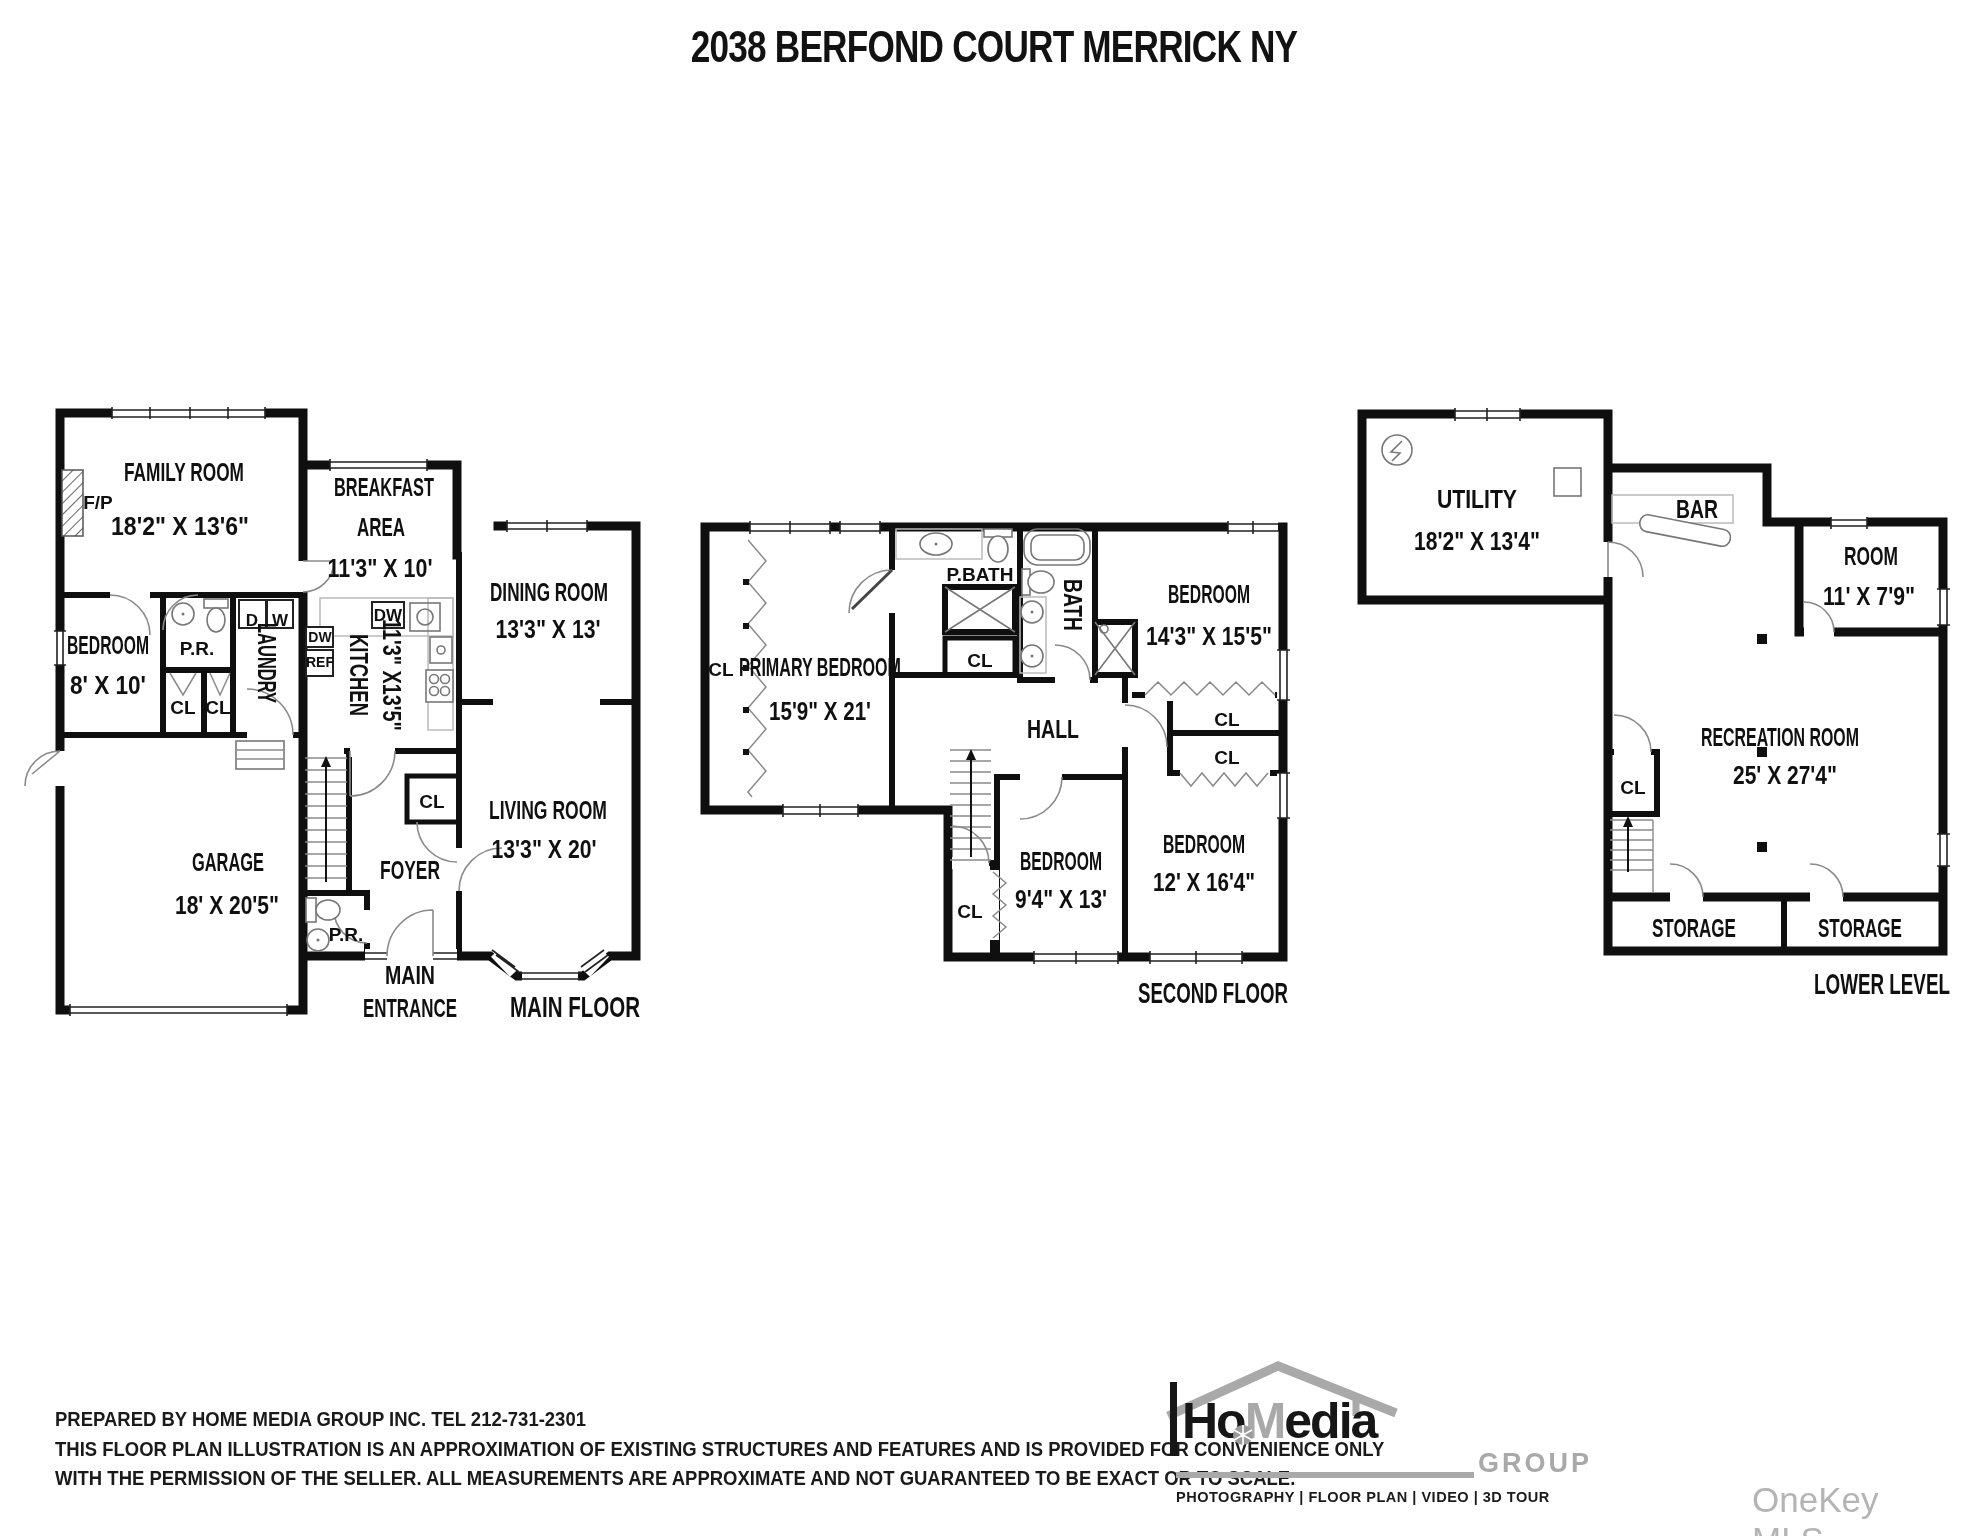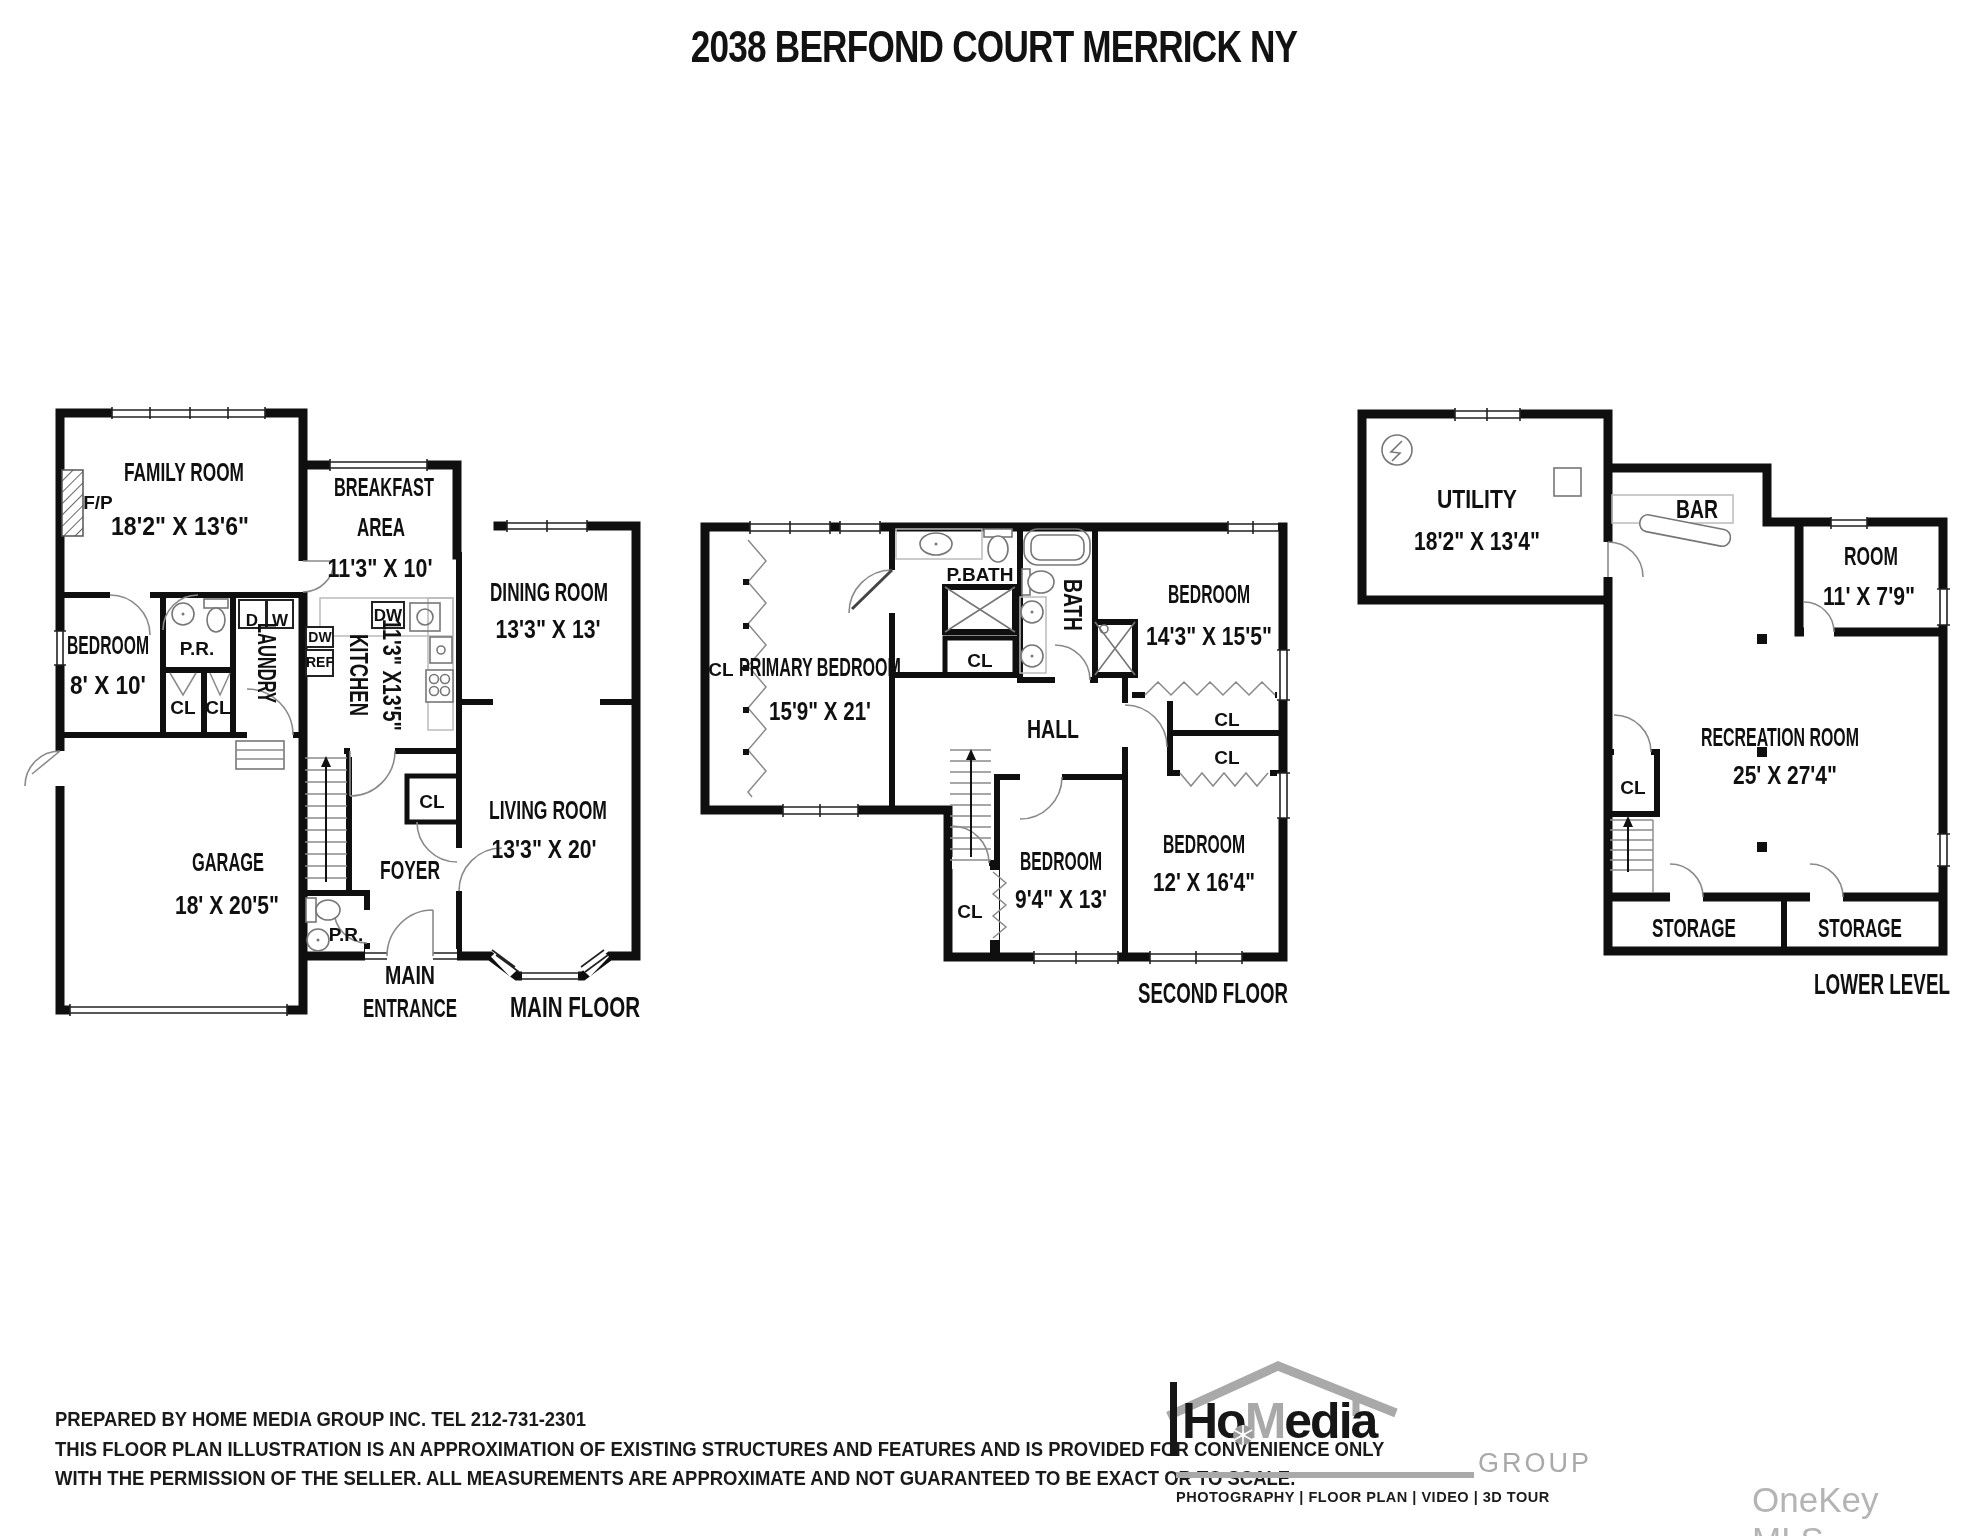--- a/index.html
+++ b/index.html
@@ -10,21 +10,21 @@
          color:#121212;transform:scaleX(0.80);letter-spacing:-1px;}
   #footer{left:55px;top:1404px;width:1200px;font-weight:700;color:#1a1a1a;font-size:21px;
           line-height:29.5px;transform:scaleX(0.88);transform-origin:left top;white-space:nowrap;}
   #watermark{left:1752px;top:1480px;font-size:35px;color:#b4b4b4;font-weight:400;}
   
   #logo{left:1146px;top:1356px;width:420px;height:180px;}
   #logo .stem{position:absolute;left:24px;top:26px;width:7px;height:74px;background:#161616;}
   #logo .word{position:absolute;left:36px;top:36px;font-size:50px;font-weight:700;letter-spacing:-2px;color:#161616;white-space:nowrap;}
   #logo .word .gm{color:#a9a9a9;}
   #logo .rule{position:absolute;left:30px;top:116px;width:298px;height:6px;background:#a9a9a9;}
-  #logo .group{position:absolute;left:332px;top:92px;font-size:27px;color:#a9a9a9;letter-spacing:3px;font-weight:400;}
+  #logo .group{position:absolute;left:332px;top:92px;font-size:27px;color:#a9a9a9;letter-spacing:3px;font-weight:700;}
   #logo .tag{position:absolute;left:30px;top:132px;font-size:15px;font-weight:700;color:#1b1b1b;
              letter-spacing:.5px;white-space:nowrap;transform:scaleX(.97);transform-origin:left top;}
   
   .t{font-family:"Liberation Sans",sans-serif;font-weight:700;fill:#101010;text-anchor:middle;}
   .rn{font-size:26px;} .sm{font-size:19px;} .md{font-size:17px;} .xs{font-size:14px;}
   .fl{font-size:30px;text-anchor:end;}
   .wall9{stroke:#0f0f0f;stroke-width:9;fill:none;stroke-linecap:square;}
   .wall6{stroke:#0f0f0f;stroke-width:6;fill:none;stroke-linecap:square;}
   .wall5{stroke:#0f0f0f;stroke-width:5;fill:none;stroke-linecap:square;}
   .thin{stroke:#777;stroke-width:1.6;fill:none;}

